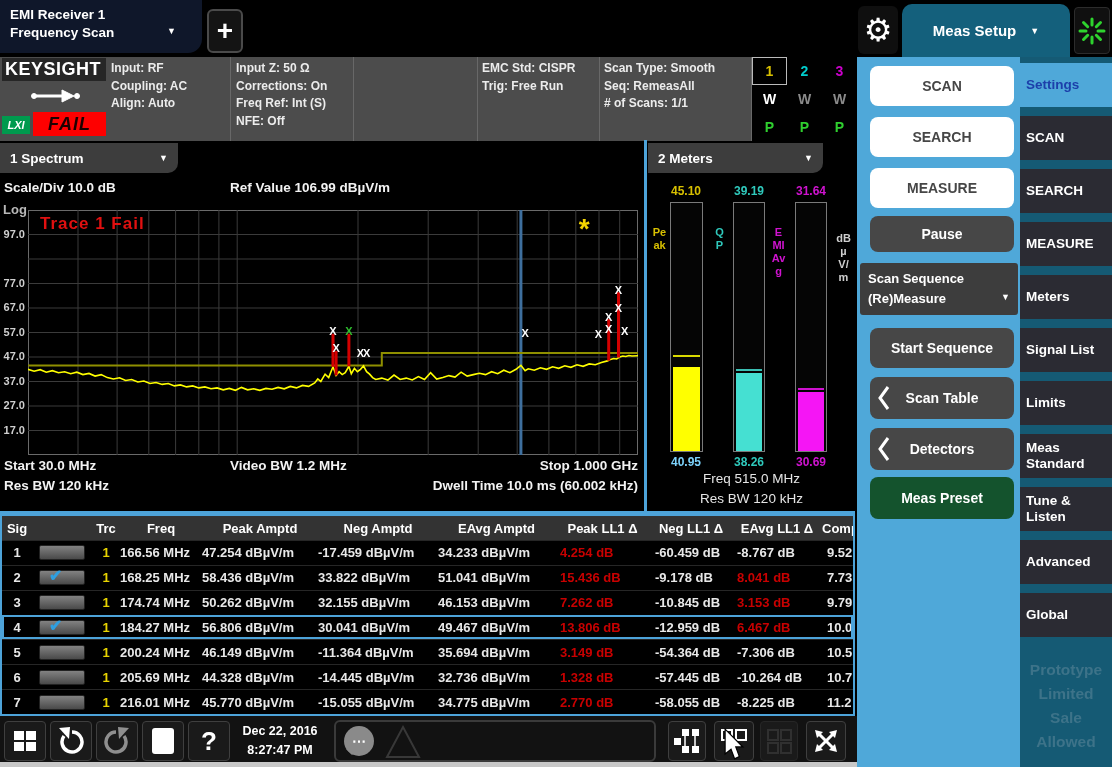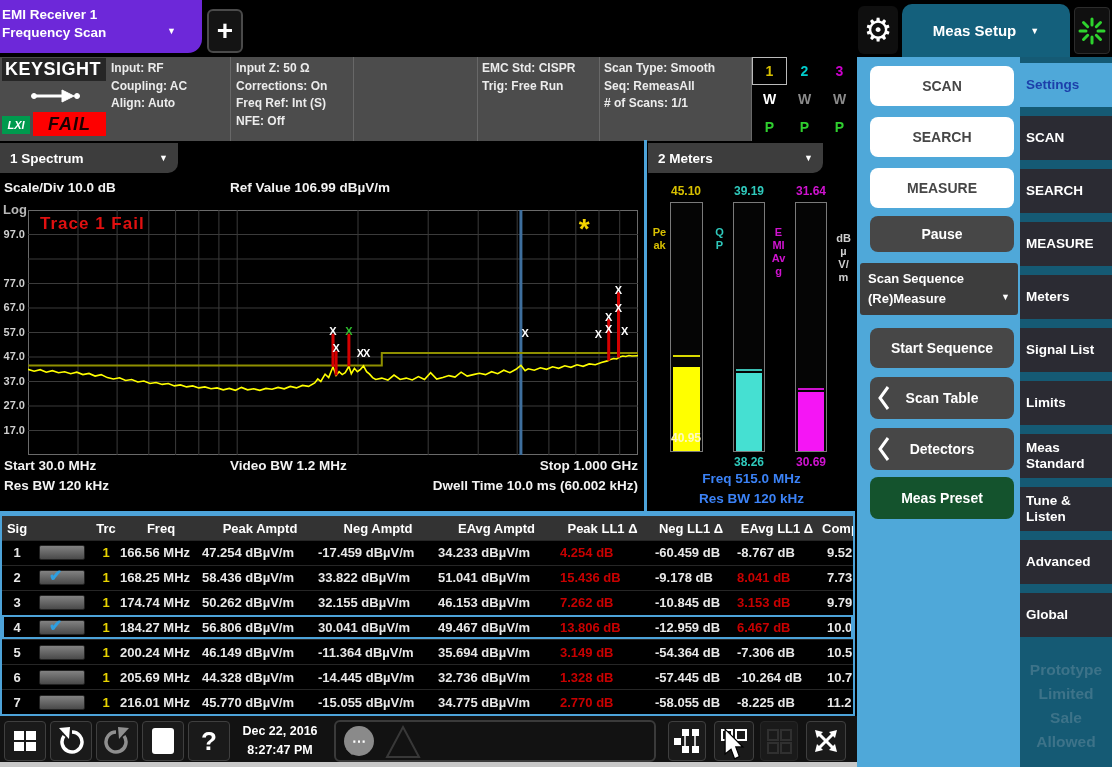--- a/index.html
+++ b/index.html
@@ -2,22 +2,22 @@
 <html><head>
 <meta charset="utf-8">
 <style>
   *{box-sizing:border-box;margin:0;padding:0}
   html,body{background:#000}
   .screen{position:relative;width:1112px;height:767px;background:#000;overflow:hidden;
           font-family:"Liberation Sans",sans-serif;color:#eee;-webkit-font-smoothing:antialiased}
   .abs{position:absolute}
 
   
-  .mode-tab{left:0;top:2;width:202px;height:53px;background:#6d28d9;border-radius:0 0 14px 0;
-            padding:6px 2px;font-size:13.5px;font-weight:bold;line-height:18px;color:#fff}
+  .mode-tab{left:0;top:2;width:202px;height:53px;background:#0f172a;border-radius:0 0 14px 0;
+            padding:6px 10px;font-size:13.5px;font-weight:bold;line-height:18px;color:#fff}
   .mode-tab .arrow{position:absolute;right:26px;top:22px;font-size:9px}
   .add-btn{left:207px;top:9px;width:36px;height:44px;background:#141414;border:2px solid #4a4a4a;
            border-radius:6px;color:#fff;font-size:28px;font-weight:bold;display:flex;align-items:center;justify-content:center}
   .gear-btn{left:858px;top:6px;width:40px;height:48px;background:#0f0f0f;border-radius:6px;
             color:#fff;font-size:32px;display:flex;align-items:center;justify-content:center}
   .meas-setup-tab{left:902px;top:4px;width:168px;height:53px;background:#14607c;border-radius:10px 10px 0 0;
             color:#fff;font-size:15px;font-weight:bold;display:flex;align-items:center;justify-content:center;gap:14px}
   .meas-setup-tab .arrow{font-size:9px}
   .spinner-btn{left:1074px;top:7px;width:36px;height:47px;background:#101010;border:1px solid #2c2c2c;
             border-radius:4px;display:flex;align-items:center;justify-content:center}
@@ -51,21 +51,21 @@
   .bluediv{left:644px;top:140px;width:3px;height:373px;background:#4da3d9}
   .bluehr{left:0;top:511px;width:855px;height:3px;background:#4da3d9}
 
   
   .mval{position:absolute;width:60px;text-align:center;font-size:12px;font-weight:bold}
   .meter-col{position:absolute;top:202px;height:250px;border:1px solid #7a7a7a;background:#050505}
   .meter-bar{position:absolute;left:2px;right:2px;bottom:0}
   .meter-hold{position:absolute;left:2px;right:2px;height:2px}
   .vlabel{position:absolute;width:15px;text-align:center;font-size:11px;font-weight:bold;
           line-height:13px;word-break:break-all;white-space:pre-wrap}
-  .mfoot{position:absolute;left:659px;width:185px;text-align:center;font-size:13.5px;font-weight:bold;color:#3b82f6}
+  .mfoot{position:absolute;left:659px;width:185px;text-align:center;font-size:13.5px;font-weight:normal;color:#e5e5e5}
 
   
   .sigtable{left:0;top:514px;width:855px;height:202px;border:2px solid #4da3d9;background:#000;
             display:flex;flex-direction:column}
   .trow{display:grid;grid-template-columns:30px 60px 28px 82px 116px 120px 117px 95px 82px 90px 1fr;
         align-items:center;font-size:13px;font-weight:bold}
   .thead{height:24px;background:#333}
   .thead .hcell{text-align:center;color:#fff;overflow:hidden;white-space:nowrap}
   .tbody{flex:1;display:flex;flex-direction:column}
   .tbody .trow{flex:1;border-top:1px solid #262626;background:#000;color:#e8e8e8}
@@ -295,21 +295,21 @@
   <div class="meter-col" style="left:795px;width:32px">
     <div class="meter-hold" style="bottom: 61px; background: rgb(245, 21, 245); opacity: 0.85;"></div>
     <div class="meter-bar" style="height: 59px; background: rgb(245, 21, 245);"></div>
   </div>
 
   <div class="vlabel" style="left:652px;top:226px;color:#d8c000">Peak</div>
   <div class="vlabel" style="left:712px;top:226px;color:#2fc9bc">QP</div>
   <div class="vlabel" style="left:771px;top:226px;color:#d013d0">EMI Avg</div>
   <div class="vlabel" style="left:836px;top:232px;color:#cfcfcf">dBµV/m</div>
 
-  <div class="abs mval" style="left:656px;top:431px;color:#fef9c3">40.95</div>
+  <div class="abs mval" style="left:656px;top:455px;color:#7dd3fc">40.95</div>
   <div class="abs mval" style="left:719px;top:455px;color:#2fc9bc">38.26</div>
   <div class="abs mval" style="left:781px;top:455px;color:#d013d0">30.69</div>
   <div class="mfoot" style="top:471px">Freq 515.0 MHz</div>
   <div class="mfoot" style="top:491px">Res BW 120 kHz</div>
 
   <div class="abs sigtable">
     <div class="trow thead">
         <div class="hcell">Sig</div>
         <div class="hcell"></div>
         <div class="hcell">Trc</div>

